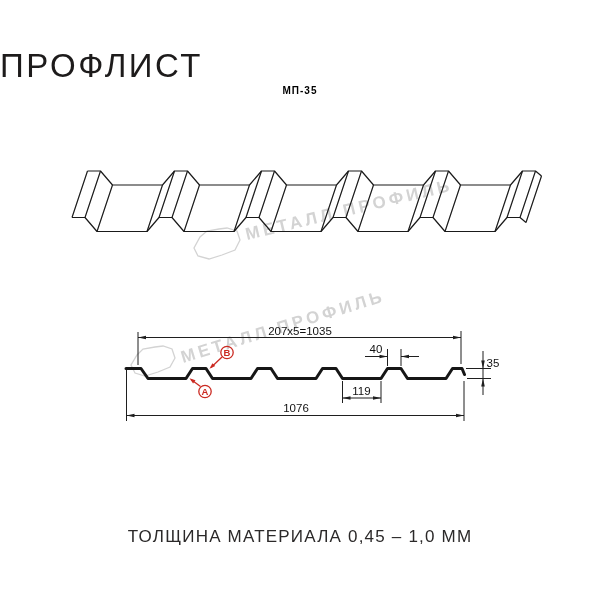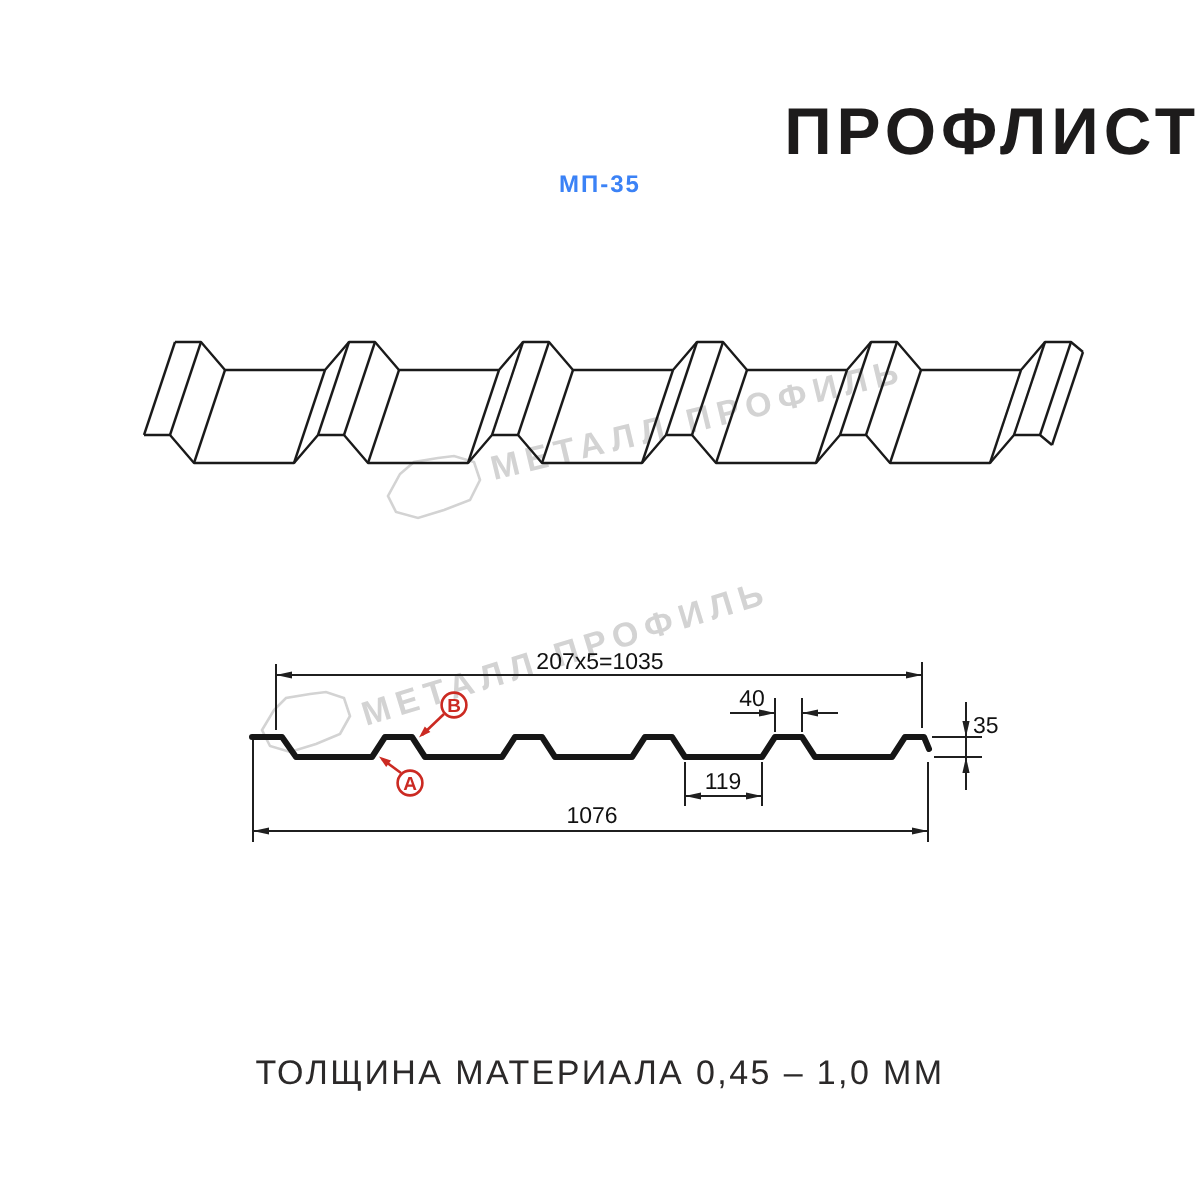--- a/index.html
+++ b/index.html
@@ -1,22 +1,22 @@
 <!DOCTYPE html>
 <html><head>
 <meta charset="utf-8">
 <style>
   html,body{margin:0;padding:0;}
   body{width:600px;height:600px;background:#ffffff;position:relative;overflow:hidden;
        font-family:"Liberation Sans",sans-serif;}
   .page{position:absolute;inset:0;background:#ffffff;}
-  .title{position:absolute;top:47px;left:0;width:600px;text-align:right;
-         font-size:33px;font-weight:bold;letter-spacing:2.5px;color:#1d1b1b;}
+  .title{position:absolute;top:47px;left:0;width:600px;text-align:left;
+         font-size:33px;font-weight:normal;letter-spacing:2.5px;color:#1d1b1b;}
   .subtitle{position:absolute;top:85px;left:0;width:600px;text-align:center;
-            font-size:12px;font-weight:bold;letter-spacing:1px;color:#3b82f6;}
+            font-size:10px;font-weight:bold;letter-spacing:1px;color:#000000;}
   .footer-note{position:absolute;top:527px;left:0;width:600px;text-align:center;
                font-size:17px;font-weight:500;letter-spacing:1.2px;color:#2b2929;}
   svg{position:absolute;top:0;left:0;}
   .wm{fill:none;stroke:#d3d3d3;stroke-width:1.3;}
   .wmtext{fill:#d3d3d3;font-weight:bold;font-size:17px;letter-spacing:3.5px;}
   .draw{fill:none;stroke:#1a1a1a;stroke-width:1.2;stroke-linejoin:round;}
   .profile{fill:none;stroke:#161616;stroke-width:3;stroke-linejoin:round;stroke-linecap:round;}
   .dim{fill:none;stroke:#1f1f1f;stroke-width:1;}
   .dimtxt{fill:#111111;font-size:11.5px;}
   .arrow{fill:#1f1f1f;stroke:none;}

